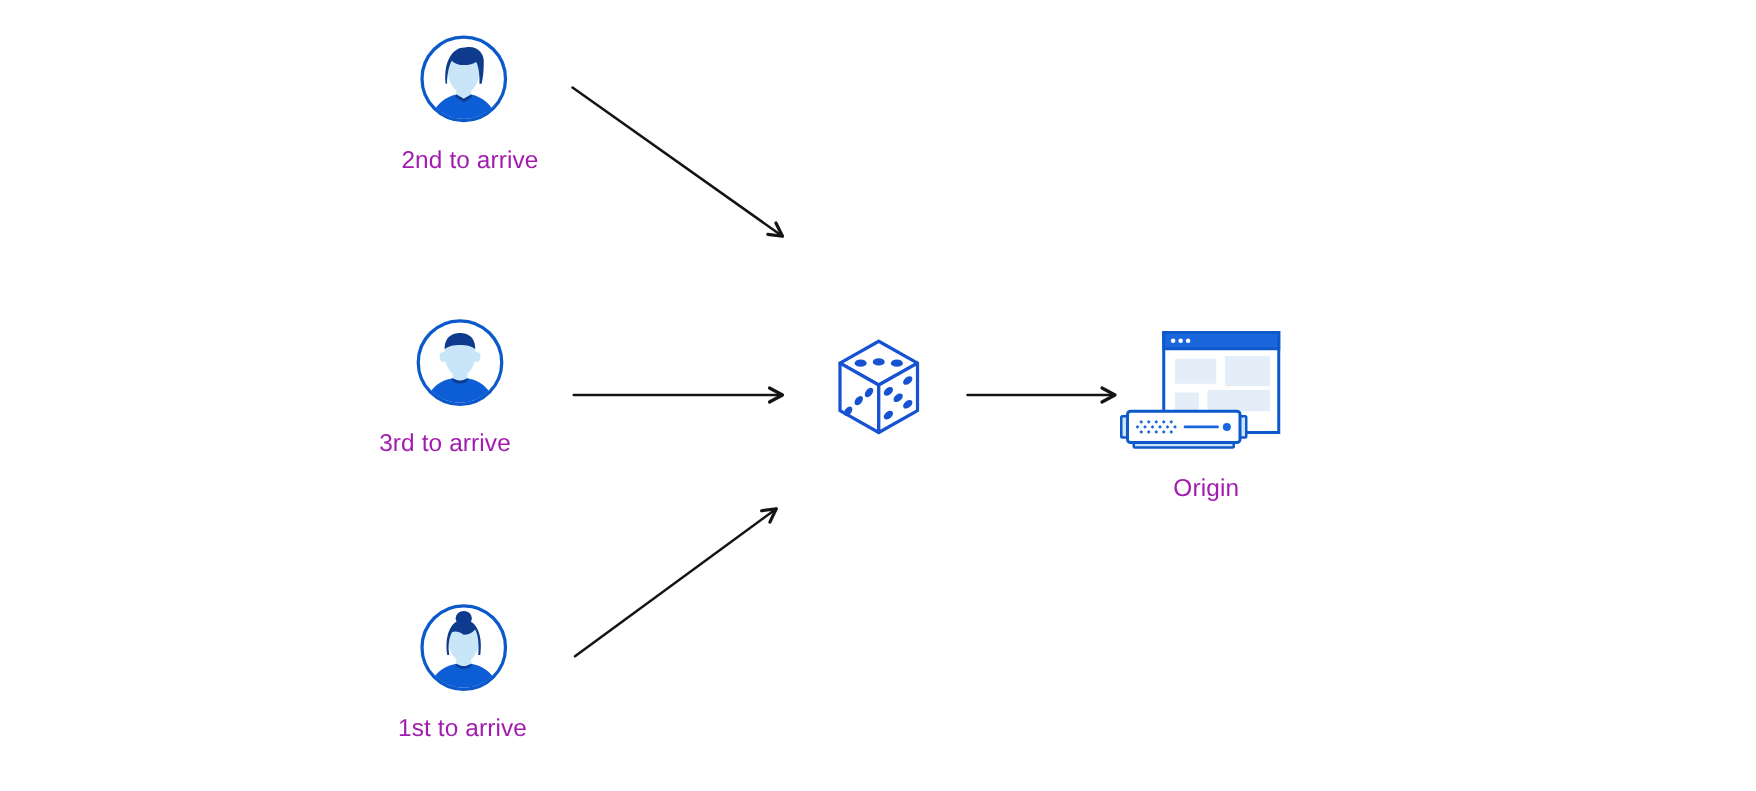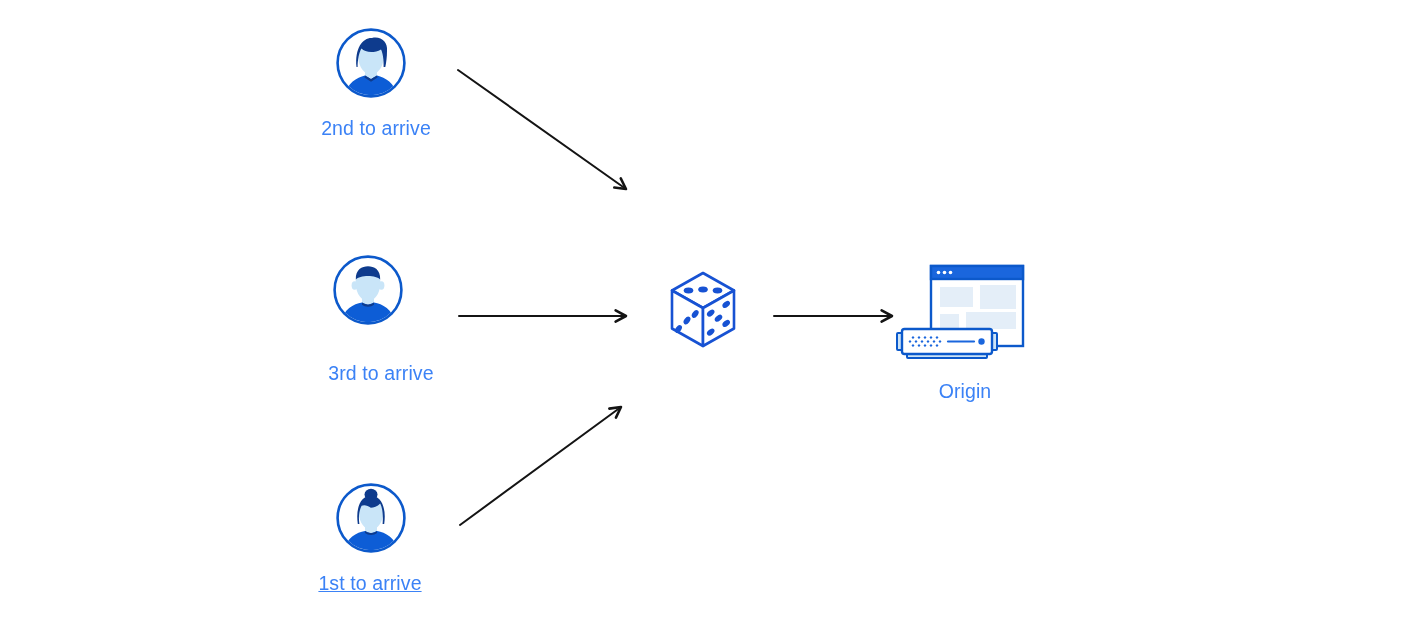--- a/index.html
+++ b/index.html
@@ -15,21 +15,21 @@
     position: absolute;
     left: 0; top: 0;
     width: 1405px; height: 633px;
     pointer-events: none;
   }
   .node { position: absolute; }
   .node-label {
     position: absolute;
     transform: translateX(-50%);
     font-size: 19.5px;
-    color: #3b82f6;
+    color: #a21caf;
     white-space: nowrap;
     letter-spacing: 0.1px;
   }
   svg { display: block; }
 </style>
 </head>
 <body>
 
 <div class="canvas">
 
@@ -77,41 +77,41 @@
       <g clip-path="url(#clipB)">
         <path d="M30,39 h12 v10 c0,3 -12,3 -12,0 Z" fill="#c9e5f8"></path>
         <path d="M8,72 C10,56 21,50 30,48.5 L36,51 L42,48.5 C51,50 62,56 64,72 Z" fill="#0d5dd6"></path>
         <path d="M30,48.5 C33,51 39,51 42,48.5 L42,50.8 C39,53.4 33,53.4 30,50.8 Z" fill="#0e3b8d"></path>
         <ellipse cx="22.6" cy="31.5" rx="3" ry="4.2" fill="#c9e5f8"></ellipse>
         <ellipse cx="49.4" cy="31.5" rx="3" ry="4.2" fill="#c9e5f8"></ellipse>
         <path d="M36,15 C44.5,15 49,21.5 48.4,30.5 C47.6,40 42.5,47 36,47 C29.5,47 24.4,40 23.6,30.5 C23,21.5 27.5,15 36,15 Z" fill="#c9e5f8"></path>
         <path d="M23.8,25.5 C23.4,15.5 30,12.3 36,12.3 C42,12.3 48.6,15.5 48.2,25.5 C44.5,20.8 27.5,20.8 23.8,25.5 Z" fill="#0e3b8d"></path>
       </g>
     </svg>
-    <div class="node-label" style="left:49px; top:90px;margin-top:18px;">3rd to arrive</div>
+    <div class="node-label" style="left:24px; top:90px;">3rd to arrive</div>
   </div>
 
   <div class="node" style="left:335px; top:482px;">
     <svg width="72" height="72" viewBox="0 0 72 72">
       <defs>
           <clipPath id="clipC">
             <circle cx="36" cy="36" r="32.2"></circle>
           </clipPath>
         </defs>
       <circle cx="36" cy="36" r="33.4" fill="#ffffff" stroke="#0c59cb" stroke-width="2.6"></circle>
       <g clip-path="url(#clipC)">
         <ellipse cx="36" cy="12.5" rx="6.5" ry="5.8" fill="#0e3b8d"></ellipse>
         <path d="M30,40 h12 v9 c0,3 -12,3 -12,0 Z" fill="#c9e5f8"></path>
         <path d="M8,72 C10,56.5 21,50.5 30,49 L36,51.5 L42,49 C51,50.5 62,56.5 64,72 Z" fill="#0d5dd6"></path>
         <path d="M30,49 C33,51.5 39,51.5 42,49 L42,51 C39,53.6 33,53.6 30,51 Z" fill="#0e3b8d"></path>
         <path d="M36,16 C44.3,16 49,22.5 48.3,31.5 C47.5,40.8 42.4,47.5 36,47.5 C29.6,47.5 24.5,40.8 23.7,31.5 C23,22.5 27.7,16 36,16 Z" fill="#c9e5f8"></path>
         <path d="M22.8,42 C20.2,24 27,13.5 36,13.5 C45,13.5 51.8,24 49.2,42 L47.6,42 C48.3,33 47.5,26 45.2,21.5 C42.5,24.6 38.4,25.8 35.8,25.8 C33,23.2 28.6,22.6 26.6,23.8 C24.4,28 23.2,34 24.4,42 Z" fill="#0e3b8d"></path>
       </g>
     </svg>
-    <div class="node-label" style="left:35px; top:90px;text-decoration:underline;">1st to arrive</div>
+    <div class="node-label" style="left:35px; top:90px;">1st to arrive</div>
   </div>
 
   <div class="node" style="left:668px; top:270px;">
     <svg width="70" height="80" viewBox="0 0 70 80">
       <g fill="#ffffff" stroke="#1752d3" stroke-width="2.6" stroke-linejoin="round">
         <path d="M35,3 L66,20.5 L35,38 L4,20.5 Z"></path>
         <path d="M4,20.5 L35,38 L35,76 L4,58.5 Z"></path>
         <path d="M66,20.5 L35,38 L35,76 L66,58.5 Z"></path>
       </g>
       <g fill="#1752d3">

